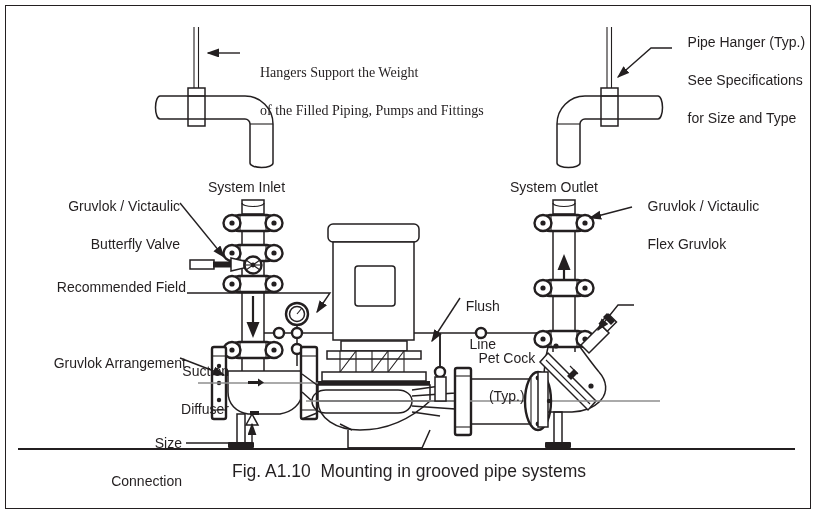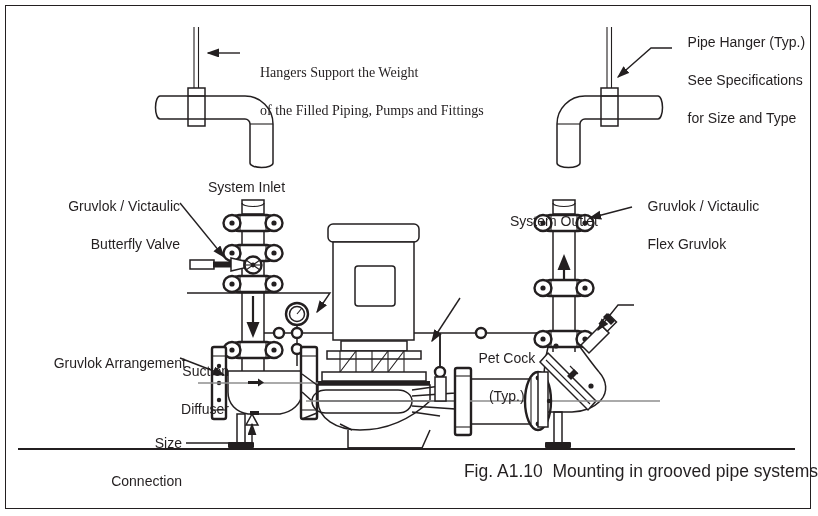--- a/index.html
+++ b/index.html
@@ -42,21 +42,21 @@
     line-height: 19px;
     white-space: pre;
   }
   .lbl.ctr { text-align: center; }
   .lbl.rgt { text-align: right; }
   .caption {
     position: absolute;
     left: 0;
     top: 461px;
     width: 818px;
-    text-align: right;
+    text-align: center;
     font-size: 17.5px;
     color: #231f20;
     font-family: "Liberation Sans", sans-serif;
     white-space: pre;
   }
   
   .s  { fill: none; stroke: #231f20; stroke-width: 1.5; }
   .s2 { fill: none; stroke: #231f20; stroke-width: 2.2; }
   .s1 { fill: none; stroke: #231f20; stroke-width: 1.1; }
   .fw { fill: #ffffff; stroke: #231f20; stroke-width: 1.5; }
@@ -390,48 +390,52 @@
   </div>
 
   <div class="lbl" style="left:672px; top:14px;">
     <span>Pipe Hanger (Typ.)</span><br>
     <span>See Specifications</span><br>
     <span>for Size and Type</span>
   </div>
 
   <div class="lbl" style="left:208px; top:178px;">System Inlet</div>
 
-  <div class="lbl" style="left:510px; top:178px;margin-top:34px;">System Outlet</div>
+  <div class="lbl" style="left:510px; top:178px;">System Outlet</div>
 
   <div class="lbl rgt" style="left:0px; top:178px; width:180px;">
     <span>Gruvlok / Victaulic</span><br>
     <span>Butterfly Valve</span>
   </div>
 
   <div class="lbl" style="left:632px; top:178px;">
     <span>Gruvlok / Victaulic</span><br>
     <span>Flex Gruvlok</span>
   </div>
 
   <div class="lbl rgt" style="left:0px; top:259px; width:186px;">
-    <br>
+    <span>Recommended Field</span><br>
     <br>
     <span>Gruvlok Arrangement</span>
   </div>
 
   <div class="lbl rgt" style="left:15px; top:343px; width:178px;padding-left:36px;">
     <span>Suction</span><br>
     <span>Diffuser</span>
   </div>
 
   <div class="lbl rgt" style="left:0px; top:415px; width:182px;">
     <span>Size</span><br>
     <span>Connection</span>
   </div>
 
+  <div class="lbl ctr" style="left:440px; top:278px; width:70px;">
+    <span>Flush</span><br>
+    <span>Line</span>
+  </div>
 
   <div class="lbl ctr" style="left:452px; top:330px; width:94px;">
     <span>Pet Cock</span><br>
     <span>(Typ.)</span>
   </div>
 
 
   <div class="caption">Fig. A1.10  Mounting in grooved pipe systems</div>
 
 </div>

